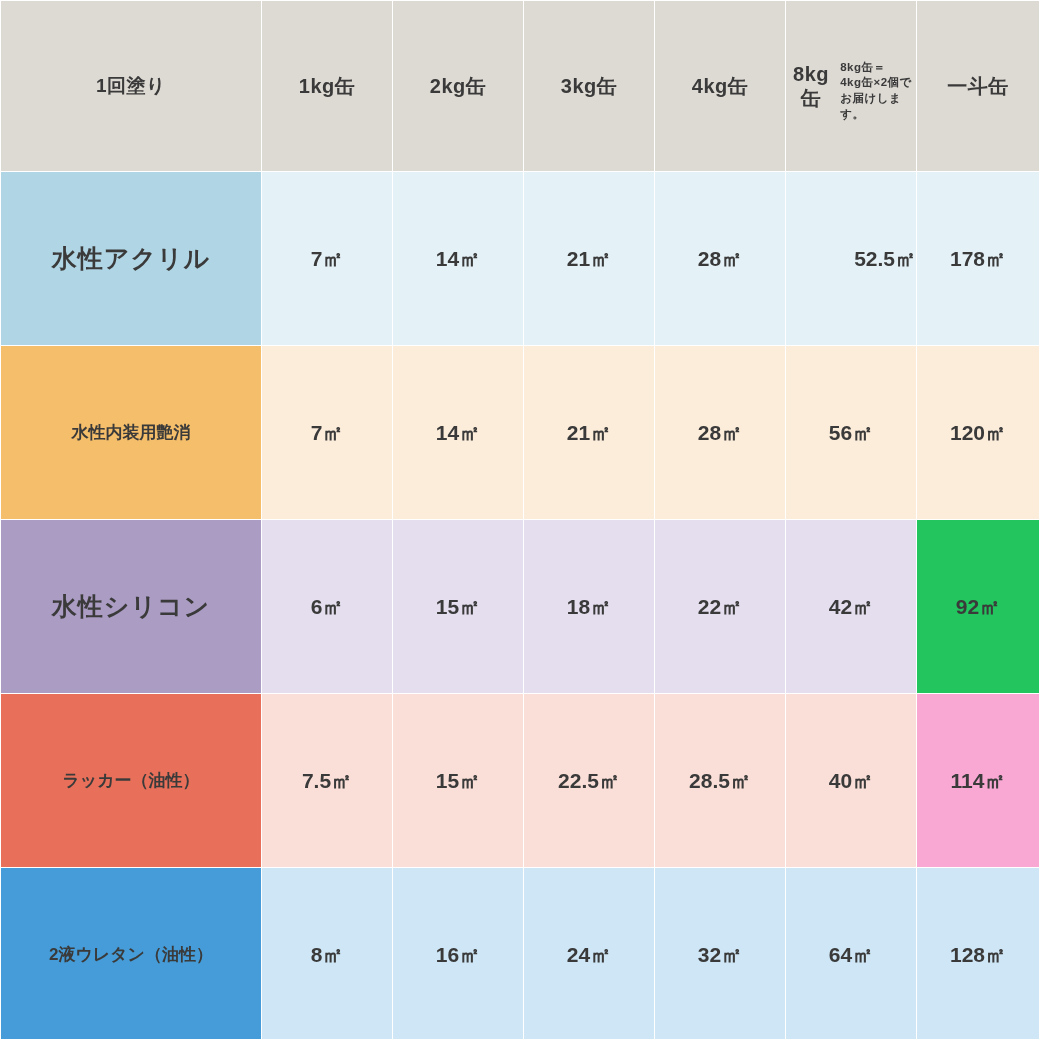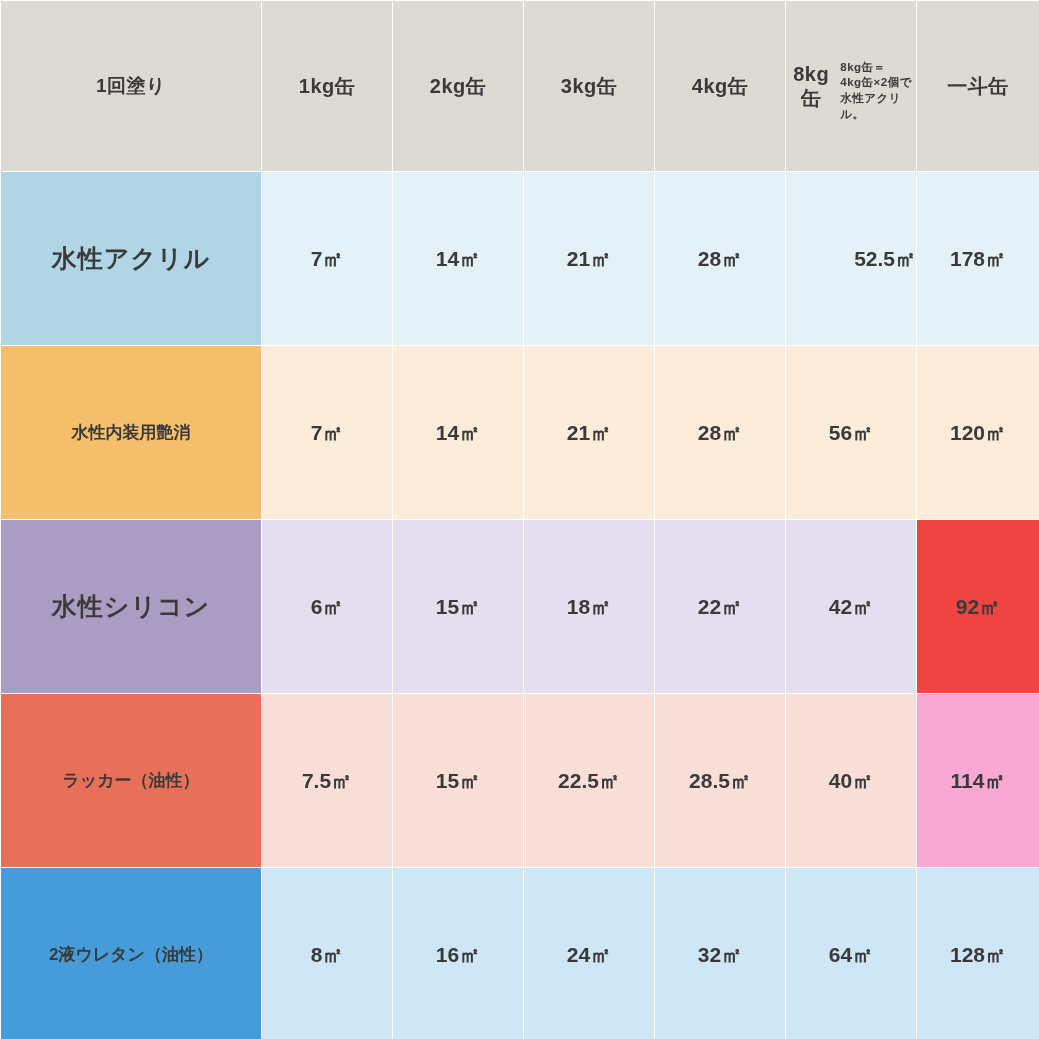--- a/index.html
+++ b/index.html
@@ -125,21 +125,21 @@
         <th style="background: rgb(221, 217, 211); border-color: rgb(255, 255, 255);">
           <div class="head-cell-inner">
             <span class="head-main">4kg缶</span>
           </div>
         </th>
         <th style="background: rgb(221, 217, 211); border-color: rgb(255, 255, 255);">
           <div class="head-cell-inner">
             <span class="head-main">8kg缶</span>
             <span class="head-note">8kg缶＝
 4kg缶×2個で
-水性アクリル。</span>
+お届けします。</span>
           </div>
         </th>
         <th style="background: rgb(221, 217, 211); border-color: rgb(255, 255, 255);">
           <div class="head-cell-inner">
             <span class="head-main">一斗缶</span>
           </div>
         </th>
       </tr>
     </thead>
     <tbody>
@@ -161,21 +161,21 @@
         <td class="value" style="background: rgb(252, 237, 219); border-color: rgb(255, 255, 255);">56㎡</td>
         <td class="value" style="background: rgb(252, 237, 219); border-color: rgb(255, 255, 255);">120㎡</td>
       </tr>
       <tr class="data-row">
         <td class="rowlabel" style="background: rgb(171, 156, 196); border-color: rgb(255, 255, 255);">水性シリコン</td>
         <td class="value" style="background: rgb(229, 222, 238); border-color: rgb(255, 255, 255);">6㎡</td>
         <td class="value" style="background: rgb(229, 222, 238); border-color: rgb(255, 255, 255);">15㎡</td>
         <td class="value" style="background: rgb(229, 222, 238); border-color: rgb(255, 255, 255);">18㎡</td>
         <td class="value" style="background: rgb(229, 222, 238); border-color: rgb(255, 255, 255);">22㎡</td>
         <td class="value" style="background: rgb(229, 222, 238); border-color: rgb(255, 255, 255);">42㎡</td>
-        <td class="value" style="background: #ef4444; border-color: rgb(255, 255, 255);">92㎡</td>
+        <td class="value" style="background: #22c55e; border-color: rgb(255, 255, 255);">92㎡</td>
       </tr>
       <tr class="data-row">
         <td class="rowlabel small" style="background: rgb(232, 112, 90); border-color: rgb(255, 255, 255);">ラッカー（油性）</td>
         <td class="value" style="background: rgb(249, 223, 215); border-color: rgb(255, 255, 255);">7.5㎡</td>
         <td class="value" style="background: rgb(249, 223, 215); border-color: rgb(255, 255, 255);">15㎡</td>
         <td class="value" style="background: rgb(249, 223, 215); border-color: rgb(255, 255, 255);">22.5㎡</td>
         <td class="value" style="background: rgb(249, 223, 215); border-color: rgb(255, 255, 255);">28.5㎡</td>
         <td class="value" style="background: rgb(249, 223, 215); border-color: rgb(255, 255, 255);">40㎡</td>
         <td class="value" style="background: #f9a8d4; border-color: rgb(255, 255, 255);">114㎡</td>
       </tr>

